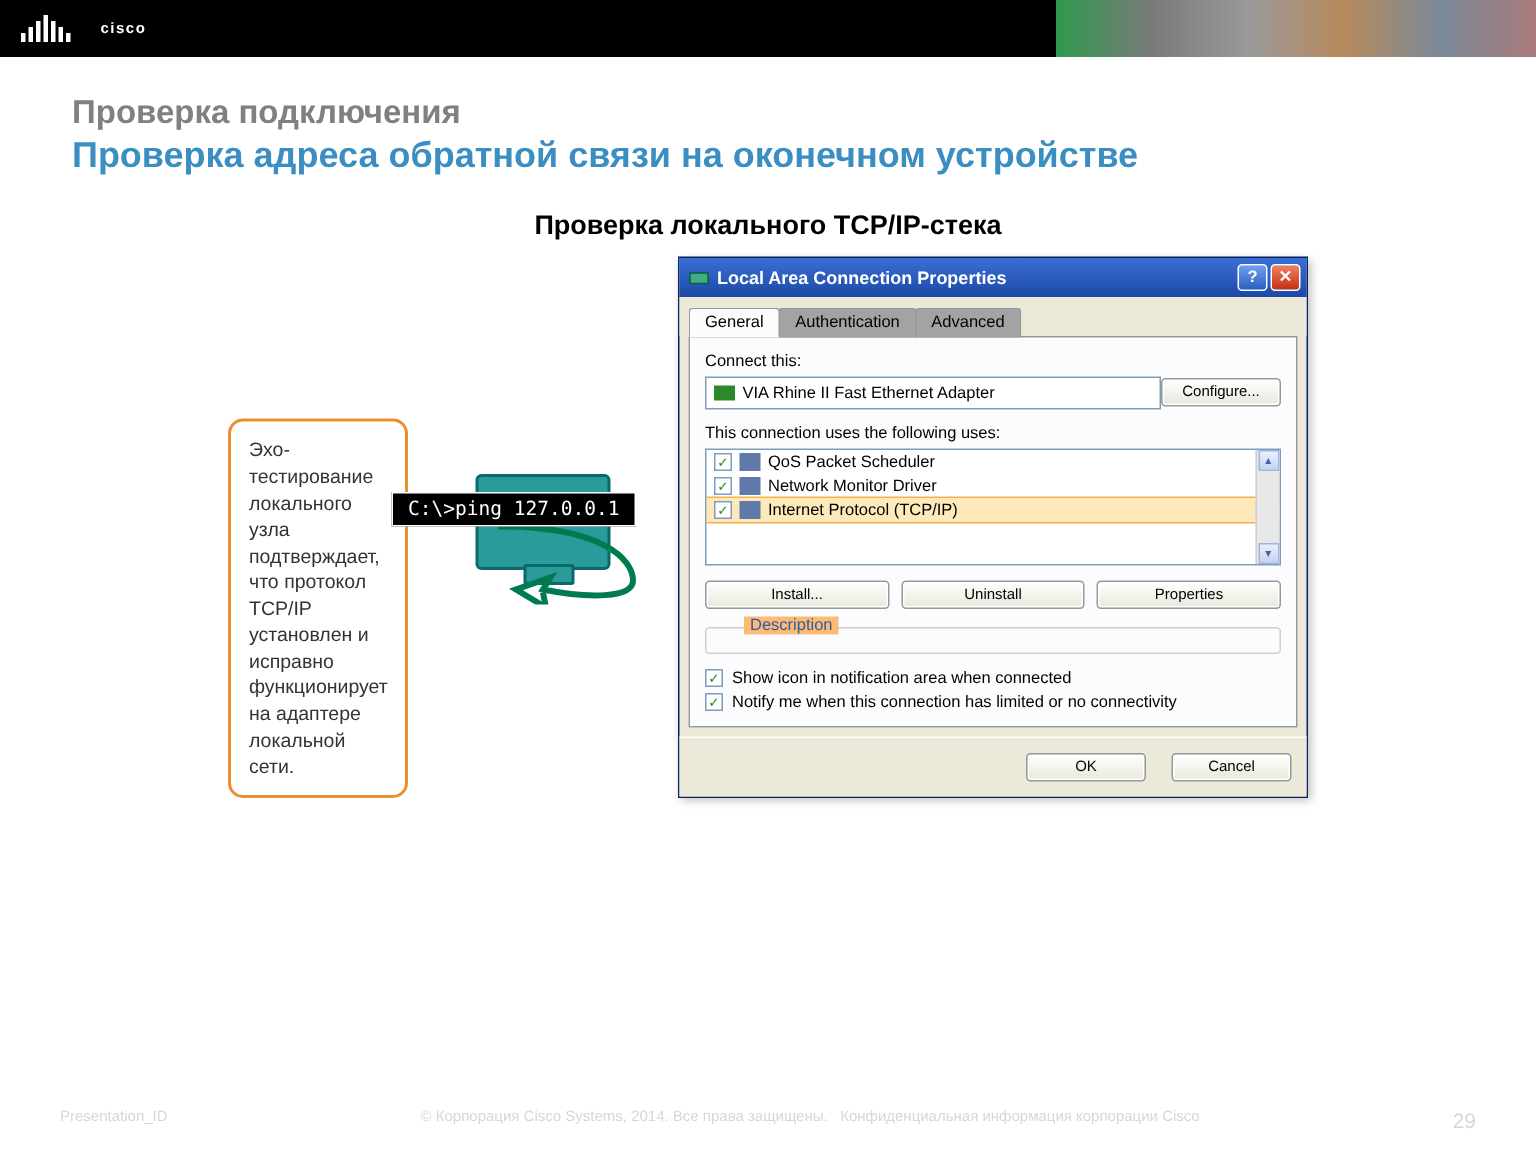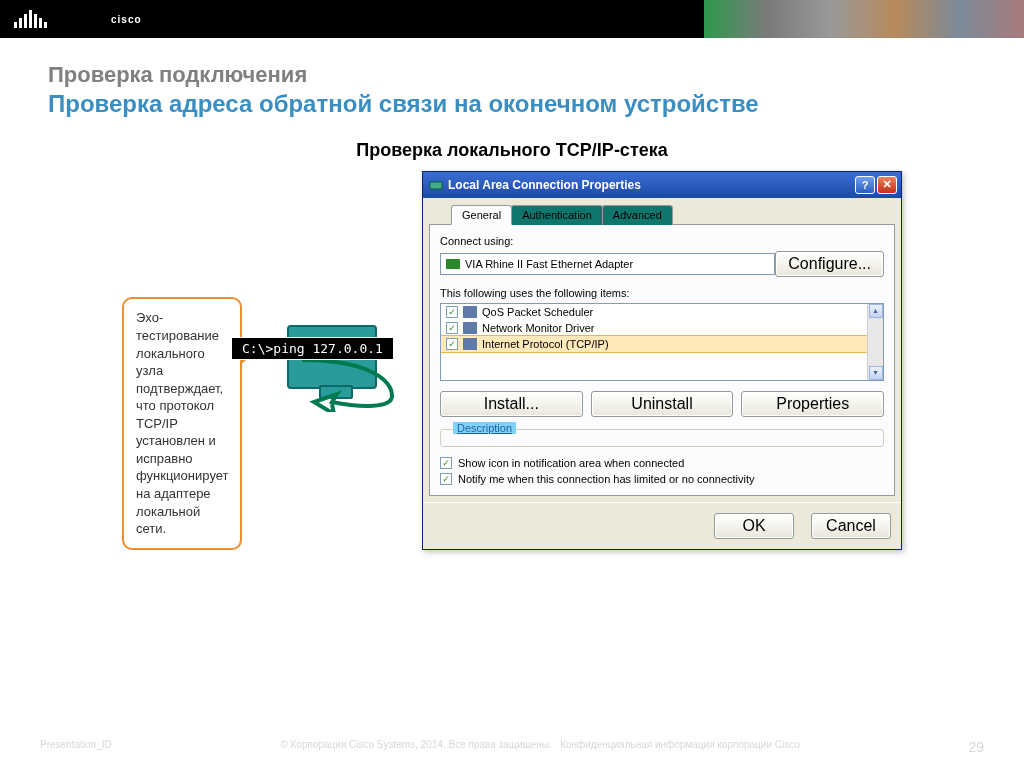--- a/index.html
+++ b/index.html
@@ -1,17 +1,17 @@
 <!DOCTYPE html>
 <html><head>
 <meta charset="utf-8">
 <style>
   * { box-sizing: border-box; margin: 0; padding: 0; }
   body { font-family: Arial, sans-serif; background: #fff; width: 1024px; height: 767px; position: relative; overflow: hidden; }
-  .header { height: 38px; background: #000; display: flex; align-items: center; gap: 44px; }
+  .header { height: 38px; background: #000; display: flex; align-items: center; }
   .cisco-logo { color: #fff; font-size: 10px; font-weight: bold; margin-left: 14px; letter-spacing: 1px; }
   .cisco-bars { display: flex; gap: 2px; margin-left: 14px; margin-right: 6px; align-items: flex-end; }
   .cisco-bars span { width: 3px; background: #fff; display: block; }
   .header-photos { margin-left: auto; height: 38px; width: 320px; background: linear-gradient(90deg,#3a5 0%,#888 20%,#aaa 40%,#c96 60%,#89a 80%,#b88 100%); opacity:.9; }
   .slide { padding: 18px 48px 0 48px; }
   .subtitle { color: #808080; font-size: 22px; font-weight: bold; margin-top: 6px; }
   .title { color: #3b8ec2; font-size: 24px; font-weight: bold; line-height: 1.15; margin-top: 2px; }
   .diagram-title { text-align: center; font-size: 18px; font-weight: bold; margin-top: 22px; margin-bottom: 10px; }
   .diagram-area { display: flex; justify-content: center; gap: 0; margin-top: 4px; }
   .left-col { width: 300px; display: flex; flex-direction: row; align-items: flex-end; padding-right: 16px; }
@@ -22,48 +22,48 @@
   .callout2::after { top: 20px; }
   .callout2 .callout-inner::after { top:21px; }
   .ip-green { color: #0a8a3a; }
   .computer-block { margin-top: 6px; align-self: center; display:flex; flex-direction:column; align-items:center; }
   .monitor { width: 90px; height: 64px; background: #2a9b9b; border: 2px solid #0a6a6a; border-radius: 4px; position: relative; }
   .monitor::after { content:""; position:absolute; bottom:-12px; left:30px; width:30px; height:10px; background:#2a9b9b; border:2px solid #0a6a6a; border-radius:2px; }
   .ping-label { background:#000; color:#fff; font-family: monospace; font-size:13px; padding:3px 10px; border:1px solid #fff; margin-top:-52px; margin-left:-40px; position:relative; z-index:2; }
   .arrow-loop { width: 180px; height: 50px; margin-top: -8px; position:relative; }
   .arrow-loop svg { position:absolute; top:0; left:0; }
   
-  .dialog { width: 480px; border: 1px solid #0a246a; font-family: Tahoma, sans-serif; font-size: 11px; background: #ece9d8; box-shadow: 2px 2px 6px rgba(0,0,0,.25); }
+  .dialog { width: 420px; border: 1px solid #0a246a; font-family: Tahoma, sans-serif; font-size: 11px; background: #ece9d8; box-shadow: 2px 2px 6px rgba(0,0,0,.25); }
   .titlebar { height: 26px; background: linear-gradient(180deg,#3b6ed5 0%,#1b49a6 100%); display:flex; align-items:center; padding: 0 4px 0 6px; color:#fff; }
   .titlebar-icon { width:14px; height:14px; margin-right:5px; display:inline-block; }
   .titlebar-title { font-weight: bold; font-size: 12px; flex:1; }
   .title-buttons { display:flex; gap:2px; }
   .title-btn { width:20px; height:18px; border:1px solid #fff; border-radius:3px; display:flex; align-items:center; justify-content:center; font-size:11px; font-weight:bold; color:#fff; background: linear-gradient(180deg,#6fa0f0,#2b5fc0); }
   .title-btn.close { background: linear-gradient(180deg,#f08060,#c43015); }
   .tabs { display:flex; padding: 6px 6px 0 6px; background:#ece9d8; border-bottom: none; }
-  .tab { padding: 3px 10px; border:1px solid #919b9c; border-bottom: none; background:#0f766e; margin-right:-1px; border-radius: 3px 3px 0 0; font-size:11px; position:relative; top:1px; }
-  .tab.active { background:#fcfcfe; border-bottom:1px solid #fcfcfe; z-index:2;margin-left:22px; }
+  .tab { padding: 3px 10px; border:1px solid #919b9c; border-bottom: none; background:#a3a3a3; margin-right:-1px; border-radius: 3px 3px 0 0; font-size:11px; position:relative; top:1px; }
+  .tab.active { background:#fcfcfe; border-bottom:1px solid #fcfcfe; z-index:2; }
   .panel { background:#fcfcfe; border:1px solid #919b9c; margin: 0 6px 6px 6px; padding: 10px; }
   .connect-label { margin-bottom:4px; }
   .adapter-box { display:flex; gap:0; align-items:center; }
   .adapter-field { flex:1; border:1px solid #7f9db9; background:#fff; padding:3px 5px; display:flex; align-items:center; gap:5px; height:22px; }
   .nic-icon { width:14px; height:10px; background:#2a8a2a; }
-  .win-btn { border:1px solid #919b9c; background: linear-gradient(180deg,#fff,#e9e7da); border-radius:3px; padding:3px 12px; font-size:16px; min-width:80px; box-shadow: inset 0 0 0 1px #fff; }
+  .win-btn { border:1px solid #919b9c; background: linear-gradient(180deg,#fff,#e9e7da); border-radius:3px; padding:3px 12px; font-size:10px; min-width:80px; box-shadow: inset 0 0 0 1px #fff; }
   .items-label { margin-top:10px; margin-bottom:4px; }
   .listbox { border:1px solid #7f9db9; background:#fff; height:78px; overflow:hidden; position:relative; }
   .listrow { display:flex; align-items:center; padding:2px 5px; gap:5px; }
   .listrow.sel { background:#ffe9ba; outline:1px solid #f3b24f; }
   .chk { width:12px; height:12px; border:1px solid #7f9db9; background:#fff; display:inline-flex; align-items:center; justify-content:center; font-size:9px; color:#2a8a2a; }
   .li-icon { width:14px; height:12px; background:#5f7aa8; }
   .sb { position:absolute; right:0; top:0; width:16px; height:100%; background:#e8e8e8; border-left:1px solid #cfcfcf; display:flex; flex-direction:column; justify-content:space-between; align-items:center; }
   .sb-btn { width:14px; height:14px; background: linear-gradient(180deg,#eaf0ff,#c5d3f0); border:1px solid #9fb4e0; font-size:8px; display:flex; align-items:center; justify-content:center; color:#4461a6; }
   .btn-row { display:flex; gap:8px; margin-top:10px; }
   .btn-row .win-btn { flex:1; }
   .group { border:1px solid #d0d0bf; border-radius:3px; margin-top:12px; padding:8px; position:relative; }
-  .group-title { position:absolute; top:-8px; left:12px; background:#7dd3fc; padding:0 4px; color:#2a5fa1;text-decoration:underline; }
+  .group-title { position:absolute; top:-8px; left:25px; background:#fdba74; padding:0 4px; color:#2a5fa1; }
   .desc { color:#555; line-height:1.3; }
   .checks { margin-top:10px; }
   .checkline { display:flex; align-items:center; gap:6px; margin-top:4px; }
   .chk2 { width:12px; height:12px; border:1px solid #7f9db9; display:inline-flex; align-items:center; justify-content:center; font-size:9px; color:#2a8a2a; background:#fff; }
   .dialog-footer { background:#ece9d8; padding:10px; display:flex; justify-content:flex-end; gap:17px; border-top:1px solid #fff; }
   .footer { position:absolute; bottom:12px; left:0; width:100%; display:flex; justify-content:space-between; padding:0 40px; font-size:10px; color:#d7d7d7; }
   .page-num { color:#d7d7d7; font-size:14px; }
 </style>
 </head>
 <body>
@@ -119,30 +119,30 @@
         </div>
       </div>
 
       <div class="tabs">
         <div class="tab active">General</div>
         <div class="tab">Authentication</div>
         <div class="tab">Advanced</div>
       </div>
 
       <div class="panel">
-        <div class="connect-label">Connect using:</div>
+        <div class="connect-label">Connect this:</div>
         <div class="adapter-box">
           <div class="adapter-field">
             <span class="nic-icon"></span>
             <span>VIA Rhine II Fast Ethernet Adapter</span>
           </div>
           <button class="win-btn">Configure...</button>
         </div>
 
-        <div class="items-label">This following uses the following items:</div>
+        <div class="items-label">This connection uses the following uses:</div>
         <div class="listbox">
           <div class="listrow">
             <span class="chk">✓</span>
             <span class="li-icon"></span>
             <span>QoS Packet Scheduler</span>
           </div>
           <div class="listrow">
             <span class="chk">✓</span>
             <span class="li-icon"></span>
             <span>Network Monitor Driver</span>

